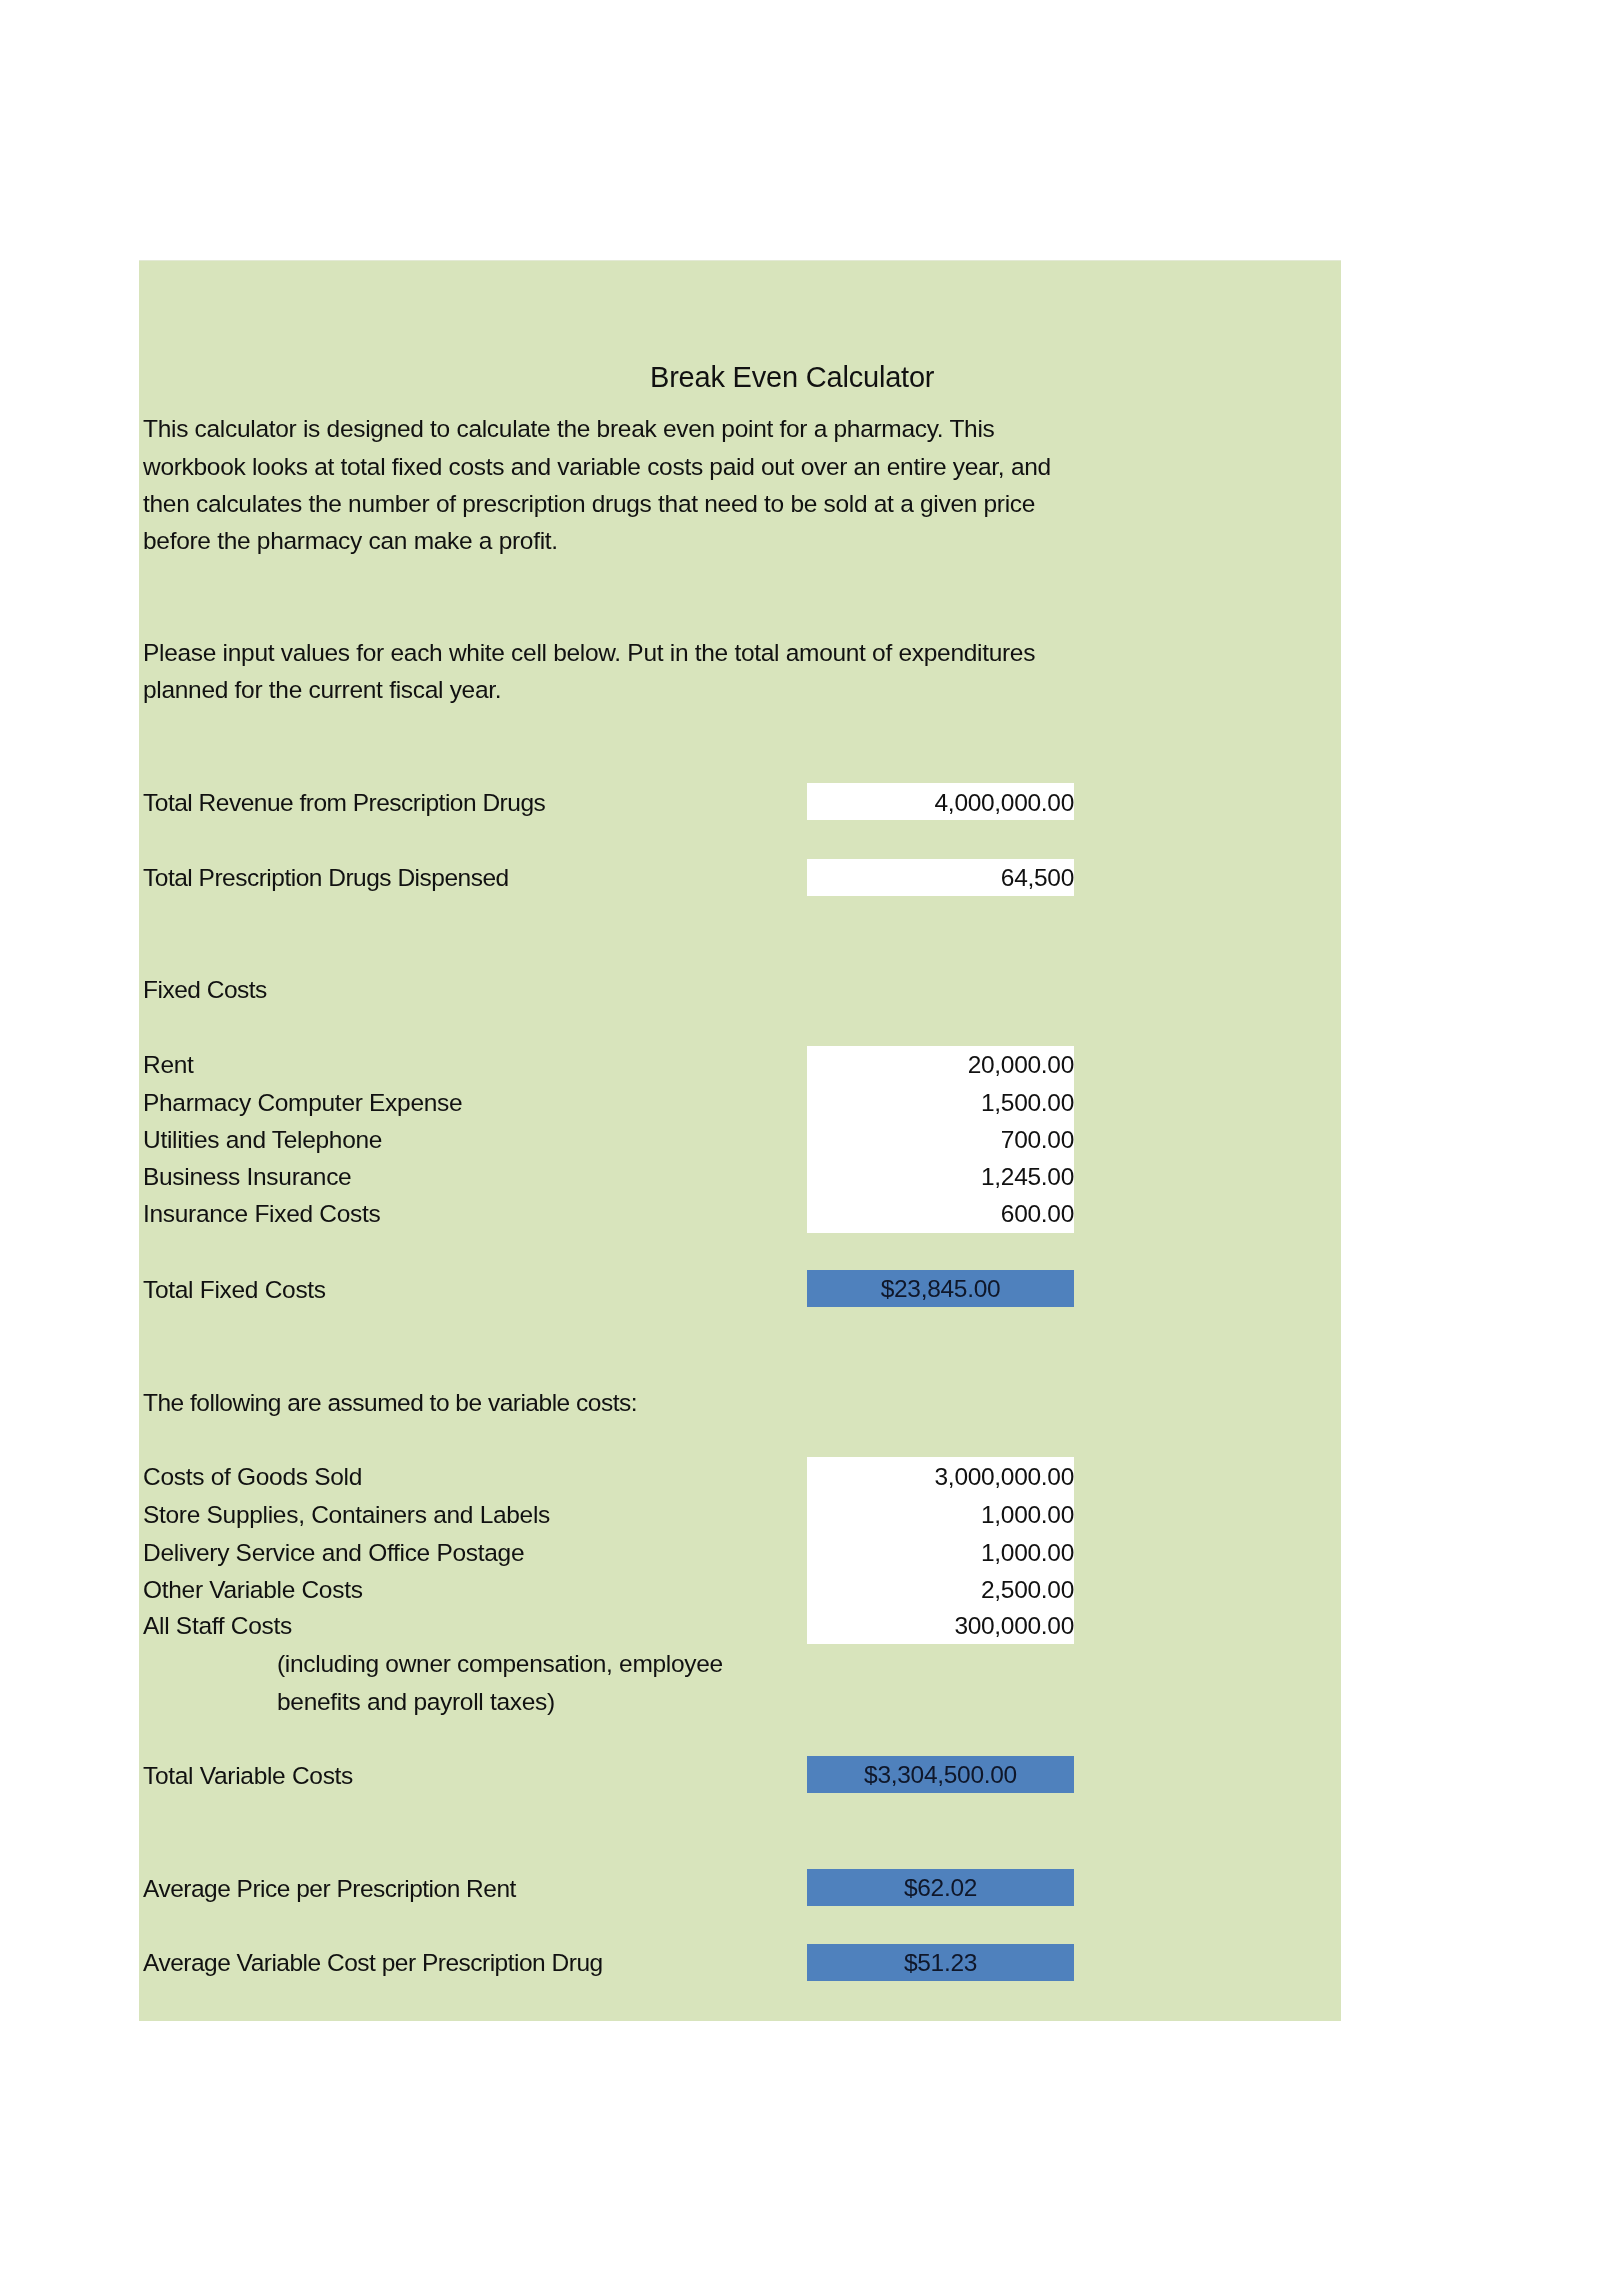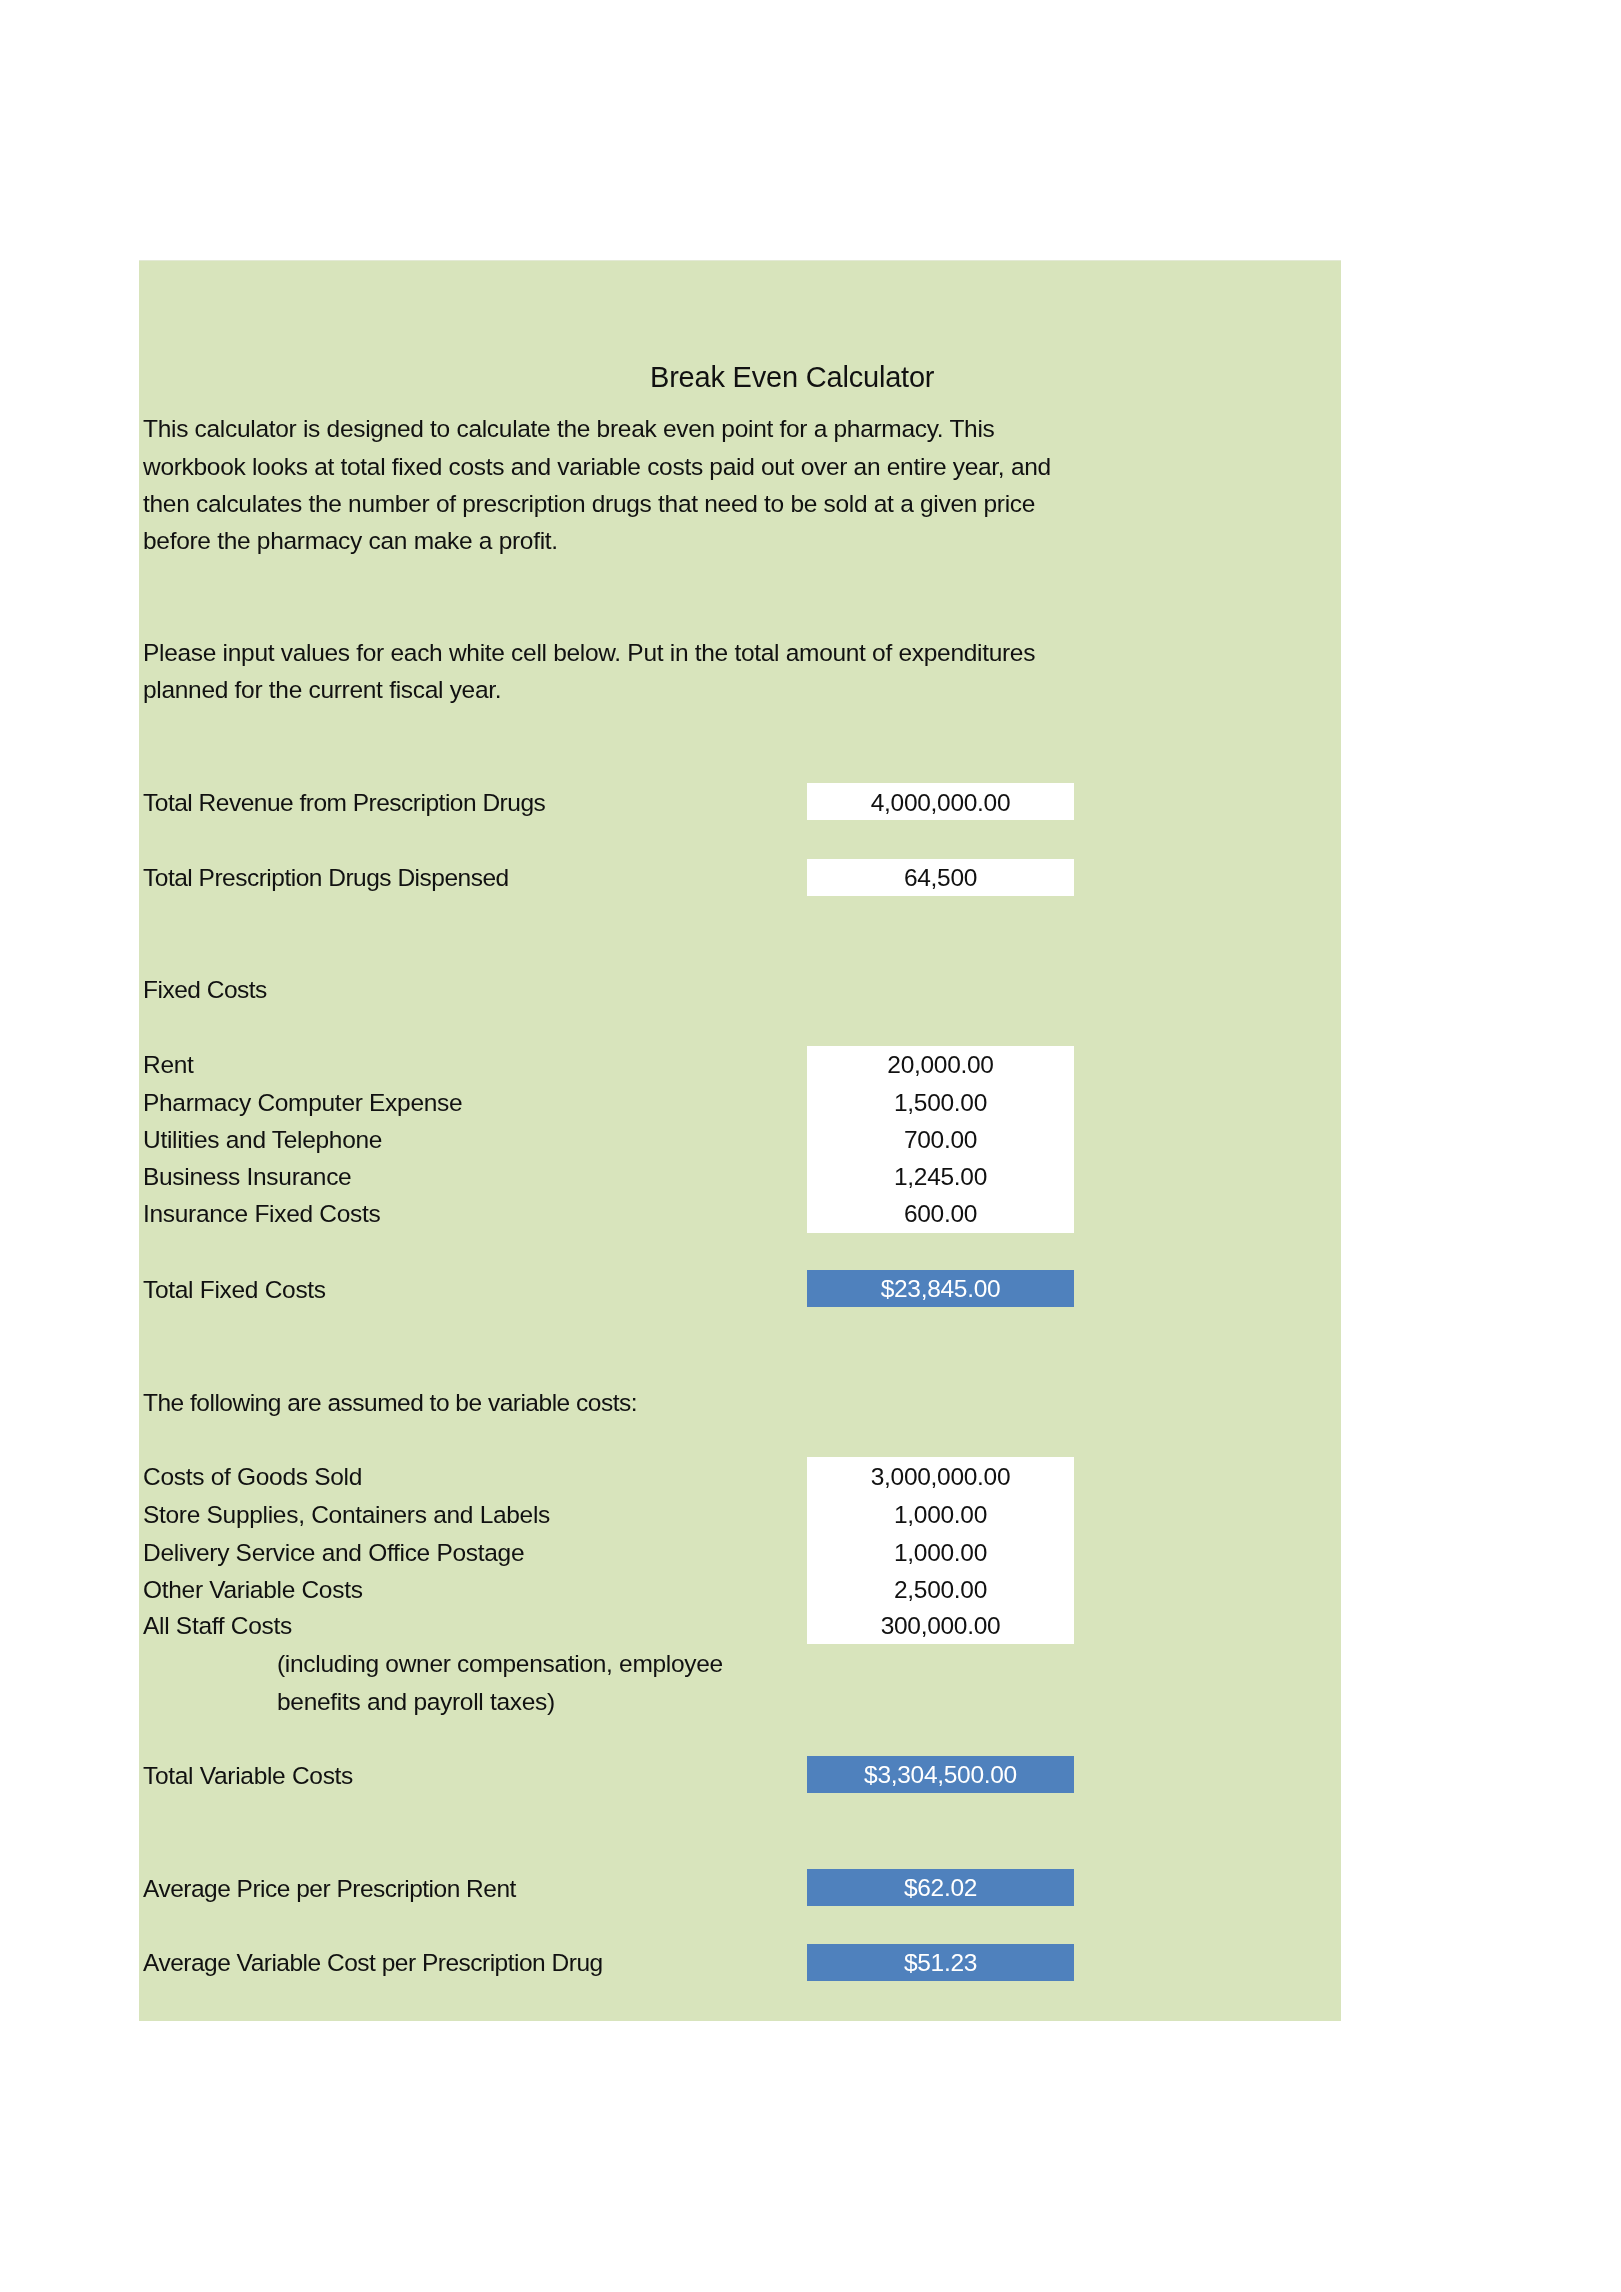--- a/index.html
+++ b/index.html
@@ -6,24 +6,24 @@
     body { width: 1621px; height: 2293px; position: relative; overflow: hidden;
            font-family: "Liberation Sans", "DejaVu Sans", sans-serif; color: #111; }
     .panel { position: absolute; left: 139px; top: 260px; width: 1202px; height: 1760px;
              background: #d8e4bc; border-top: 1px solid #e3e9d6; }
     .t { position: absolute; left: 143px; font-size: 24.5px; line-height: 29px; white-space: nowrap;
          letter-spacing: -0.3px; transform: translateY(-50%); }
     .b { font-weight: normal; letter-spacing: -0.5px; }
     .title { position: absolute; left: 650px; top: 349px; font-size: 29px; line-height: 35px;
              transform: translateY(-50%); white-space: nowrap; letter-spacing: -0.2px; margin-top: 28px; }
     .box { position: absolute; left: 807px; width: 267px; background: #ffffff; }
-    .val { position: absolute; left: 807px; width: 267px; text-align: center; font-size: 24.5px;
+    .val { position: absolute; left: 807px; width: 267px; text-align: right; font-size: 24.5px;
            line-height: 29px; transform: translateY(-50%); letter-spacing: -0.3px; }
     .blue { position: absolute; left: 807px; width: 267px; height: 37px; background: #4f81bd;
-            color: #ffffff; text-align: center; font-size: 24.5px; line-height: 37px; letter-spacing: -0.3px; }
+            color: #0f172a; text-align: center; font-size: 24.5px; line-height: 37px; letter-spacing: -0.3px; }
   </style>
 </head>
 <body>
 
 <div class="panel"></div>
 
 <div class="title">Break Even Calculator</div>
 
 <div class="t" style="top:428px">This calculator is designed to calculate the break even point for a pharmacy.  This</div>
 <div class="t" style="top:466px">workbook looks at total fixed costs and variable costs paid out over an entire year, and</div>

